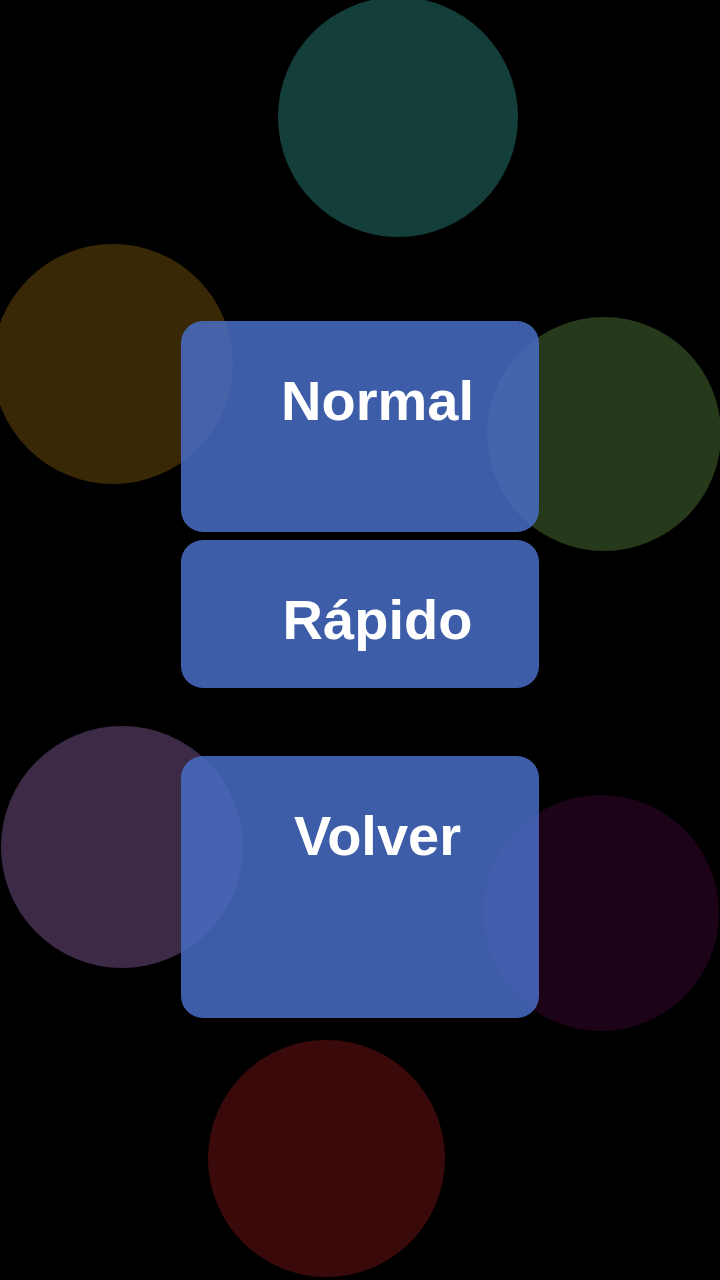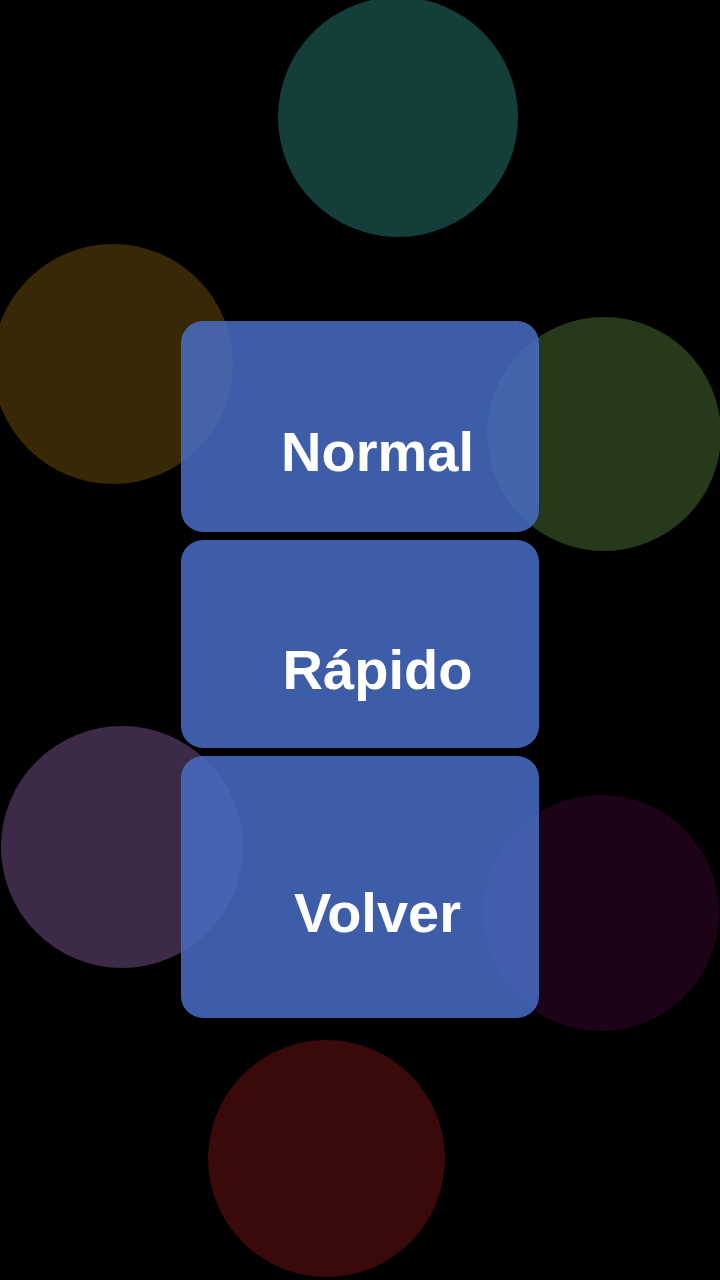--- a/index.html
+++ b/index.html
@@ -21,36 +21,36 @@
   }
   .menu-button {
     position: absolute;
     left: 181px;
     width: 358px;
     border-radius: 22px;
     background: rgba(72, 108, 196, 0.86);
     box-sizing: border-box;
     display: flex;
     justify-content: center;
-    align-items: center;
+    align-items: flex-start;
     padding-top: 52px;
     cursor: pointer;
     border: none;
     padding-left: 41px;
   }
   .menu-button .label {
     color: #ffffff;
     font-weight: bold;
     font-size: 56px;
     line-height: 1;
     letter-spacing: 0px;
     white-space: nowrap;
   }
   #btn-normal { top: 321px; height: 211px; }
-  #btn-rapido { top: 540px; height: 208px; }
+  #btn-rapido { top: 540px; height: 148px; }
   #btn-volver { top: 756px; height: 262px; }
 </style>
 </head>
 <body>
 
 <div id="screen" style="background: rgb(0, 0, 0);">
 
   <div id="bubbles">
       <div class="bubble" style="left: 278px; top: -3px; width: 240px; height: 240px; background: rgb(19, 62, 58);"></div>
       <div class="bubble" style="left: -7px; top: 244px; width: 240px; height: 240px; background: rgb(56, 40, 5);"></div>

